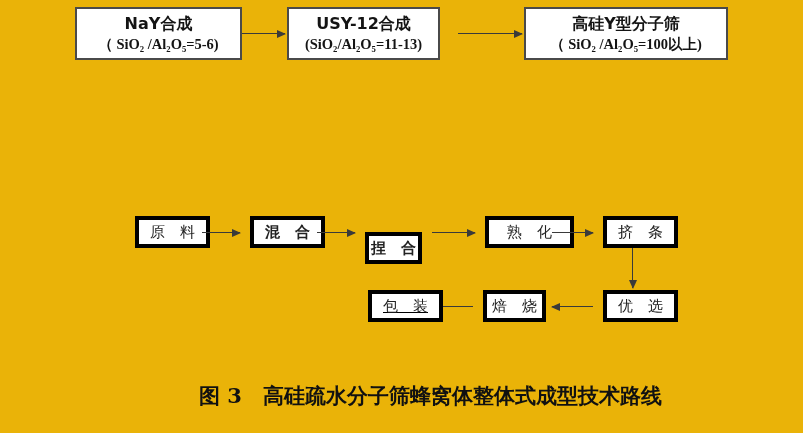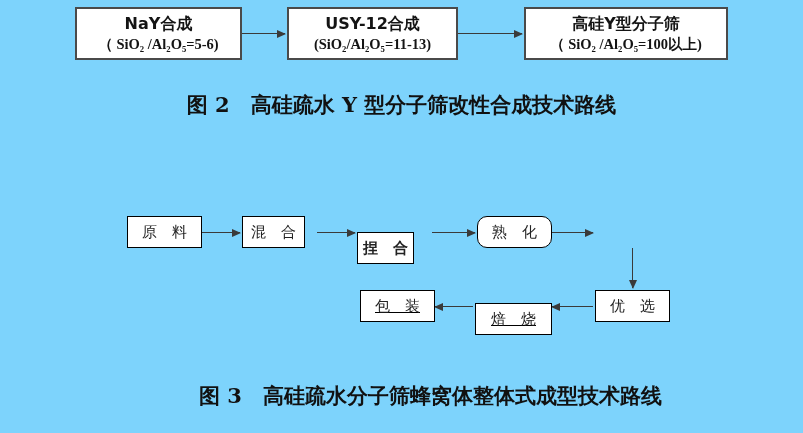--- a/index.html
+++ b/index.html
@@ -1,20 +1,20 @@
 <!DOCTYPE html>
 <html><head>
 <meta charset="utf-8">
 <style>
   html, body { margin: 0; padding: 0; background: #ffffff; }
   #page {
     position: relative;
     width: 803px;
     height: 433px;
-    background: #7dd3fc;
+    background: #eab308;
     font-family: "DejaVu Sans", sans-serif;
     overflow: hidden;
   }
 
   
   .f2box {
     position: absolute;
     top: 7px;
     height: 53px;
     border: 2px solid #4a4a4a;
@@ -39,26 +39,27 @@
     font-size: 14.5px;
     line-height: 1.35;
     color: #141414;
     white-space: nowrap;
   }
 
   
   .f3box {
     position: absolute;
     height: 32px;
-    border: 1px solid #000000;
+    border: 4px solid #000000;
     background: #ffffff;
     display: flex;
     align-items: center;
     justify-content: center;
     box-sizing: border-box;
+    margin-left: 8px;
   }
   .f3box .lbl {
     font-family: "DejaVu Serif", "Liberation Serif", serif;
     font-size: 15px;
     color: #222222;
     white-space: nowrap;
   }
 
   
   .caption {
@@ -120,63 +121,65 @@
 
 <div id="page">
 
   <div class="f2box" style="left:75px; width:167px;">
     <div class="l1">NaY合成</div>
     <div class="l2">（ SiO₂ /Al₂O₅=5-6)</div>
   </div>
 
   <div class="arr-r" style="left:242px; top:33px; width:43px;"></div>
 
-  <div class="f2box" style="left:287px; width:171px;">
+  <div class="f2box" style="left:287px; width:153px;">
     <div class="l1">USY-12合成</div>
     <div class="l2">(SiO₂/Al₂O₅=11-13)</div>
   </div>
 
   <div class="arr-r" style="left:458px; top:33px; width:64px;"></div>
 
   <div class="f2box" style="left:524px; width:204px;">
     <div class="l1">高硅Y型分子筛</div>
     <div class="l2">（ SiO₂ /Al₂O₅=100以上)</div>
   </div>
 
-  <div class="caption" style="top:91px;">图 2　高硅疏水 Y 型分子筛改性合成技术路线</div>
 
   <div class="f3box" style="left:127px; top:216px; width:75px;">
     <span class="lbl">原　料</span>
   </div>
   <div class="arr-r" style="left:202px; top:232px; width:38px;"></div>
 
-  <div class="f3box" style="left:242px; top:216px; width:63px;">
+  <div class="f3box" style="left:242px; top:216px; width:75px;font-weight:bold;">
     <span class="lbl">混　合</span>
   </div>
   <div class="arr-r" style="left:317px; top:232px; width:38px;"></div>
 
   <div class="f3box" style="left:357px; top:232px; width:57px;font-weight:bold;">
     <span class="lbl">捏　合</span>
   </div>
   <div class="arr-r" style="left:432px; top:232px; width:43px;"></div>
 
-  <div class="f3box" style="left:477px; top:216px; width:75px;border-radius:10px;">
+  <div class="f3box" style="left:477px; top:216px; width:89px;">
     <span class="lbl">熟　化</span>
   </div>
   <div class="arr-r" style="left:552px; top:232px; width:41px;"></div>
 
+  <div class="f3box" style="left:595px; top:216px; width:75px;">
+    <span class="lbl">挤　条</span>
+  </div>
 
   <div class="arr-d" style="left:632px; top:248px; height:40px;"></div>
 
   <div class="f3box" style="left:595px; top:290px; width:75px;">
     <span class="lbl">优　选</span>
   </div>
   <div class="arr-l" style="left:552px; top:306px; width:41px;"></div>
 
-  <div class="f3box" style="left:475px; top:303px; width:77px;text-decoration:underline;">
+  <div class="f3box" style="left:475px; top:290px; width:63px;">
     <span class="lbl">焙　烧</span>
   </div>
   <div class="arr-l" style="left:435px; top:306px; width:38px;"></div>
 
   <div class="f3box" style="left:360px; top:290px; width:75px;text-decoration:underline;">
     <span class="lbl">包　装</span>
   </div>
 
   <div class="caption" style="top:382px;padding-left:29px;">图 3　高硅疏水分子筛蜂窝体整体式成型技术路线</div>
 

